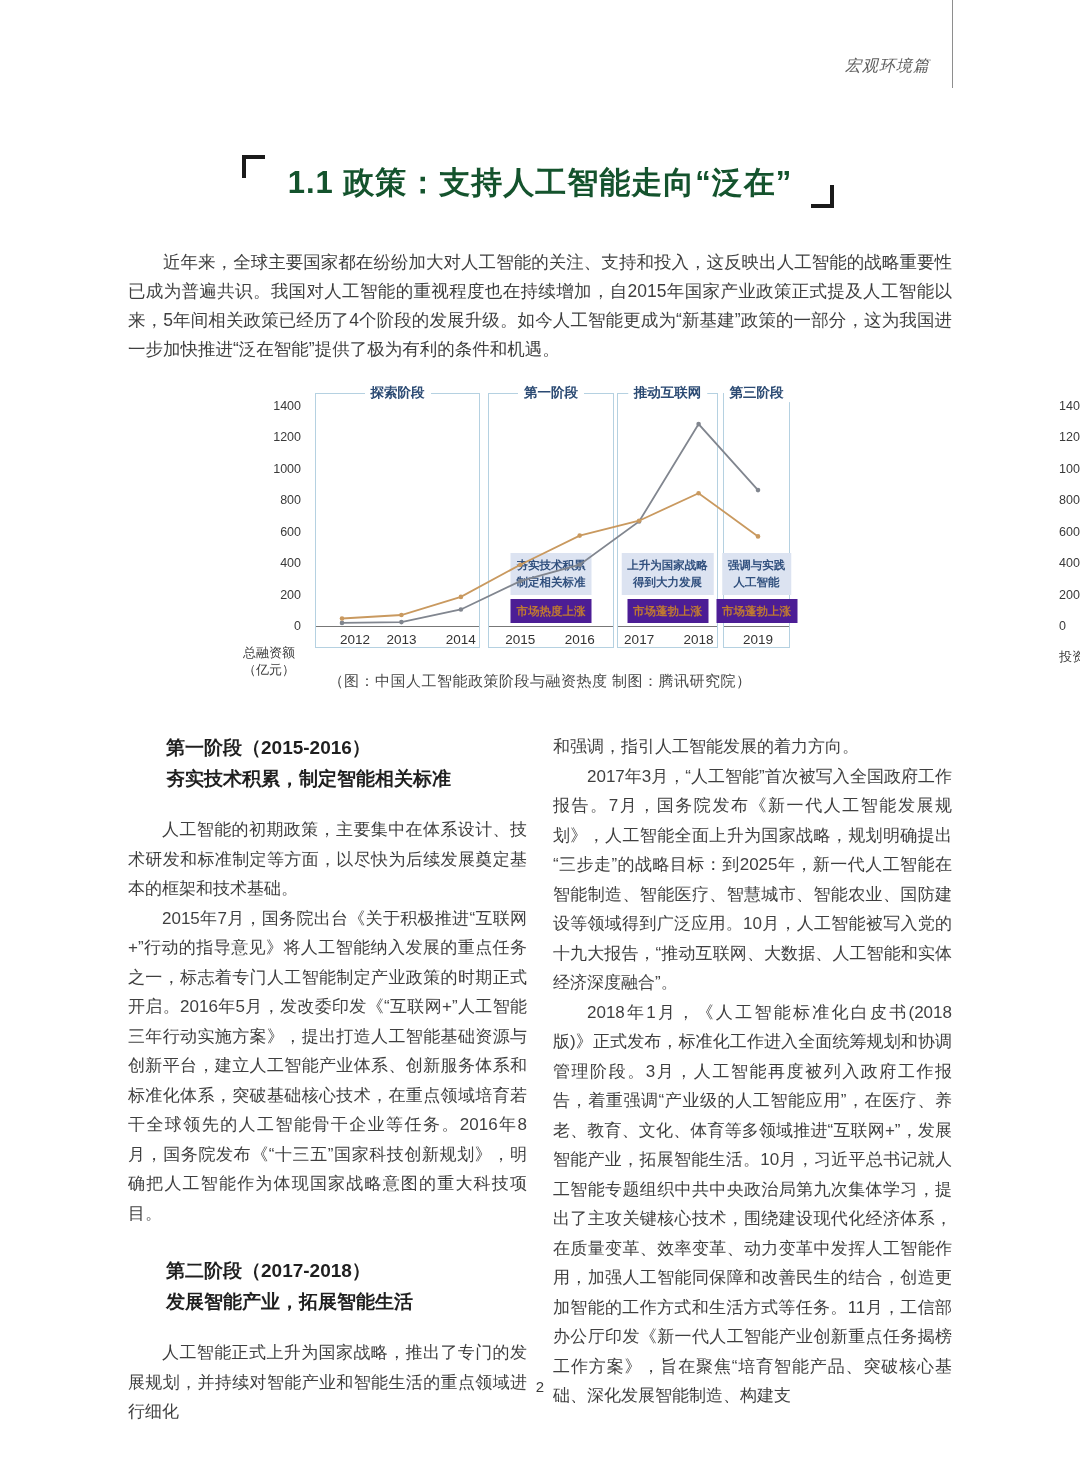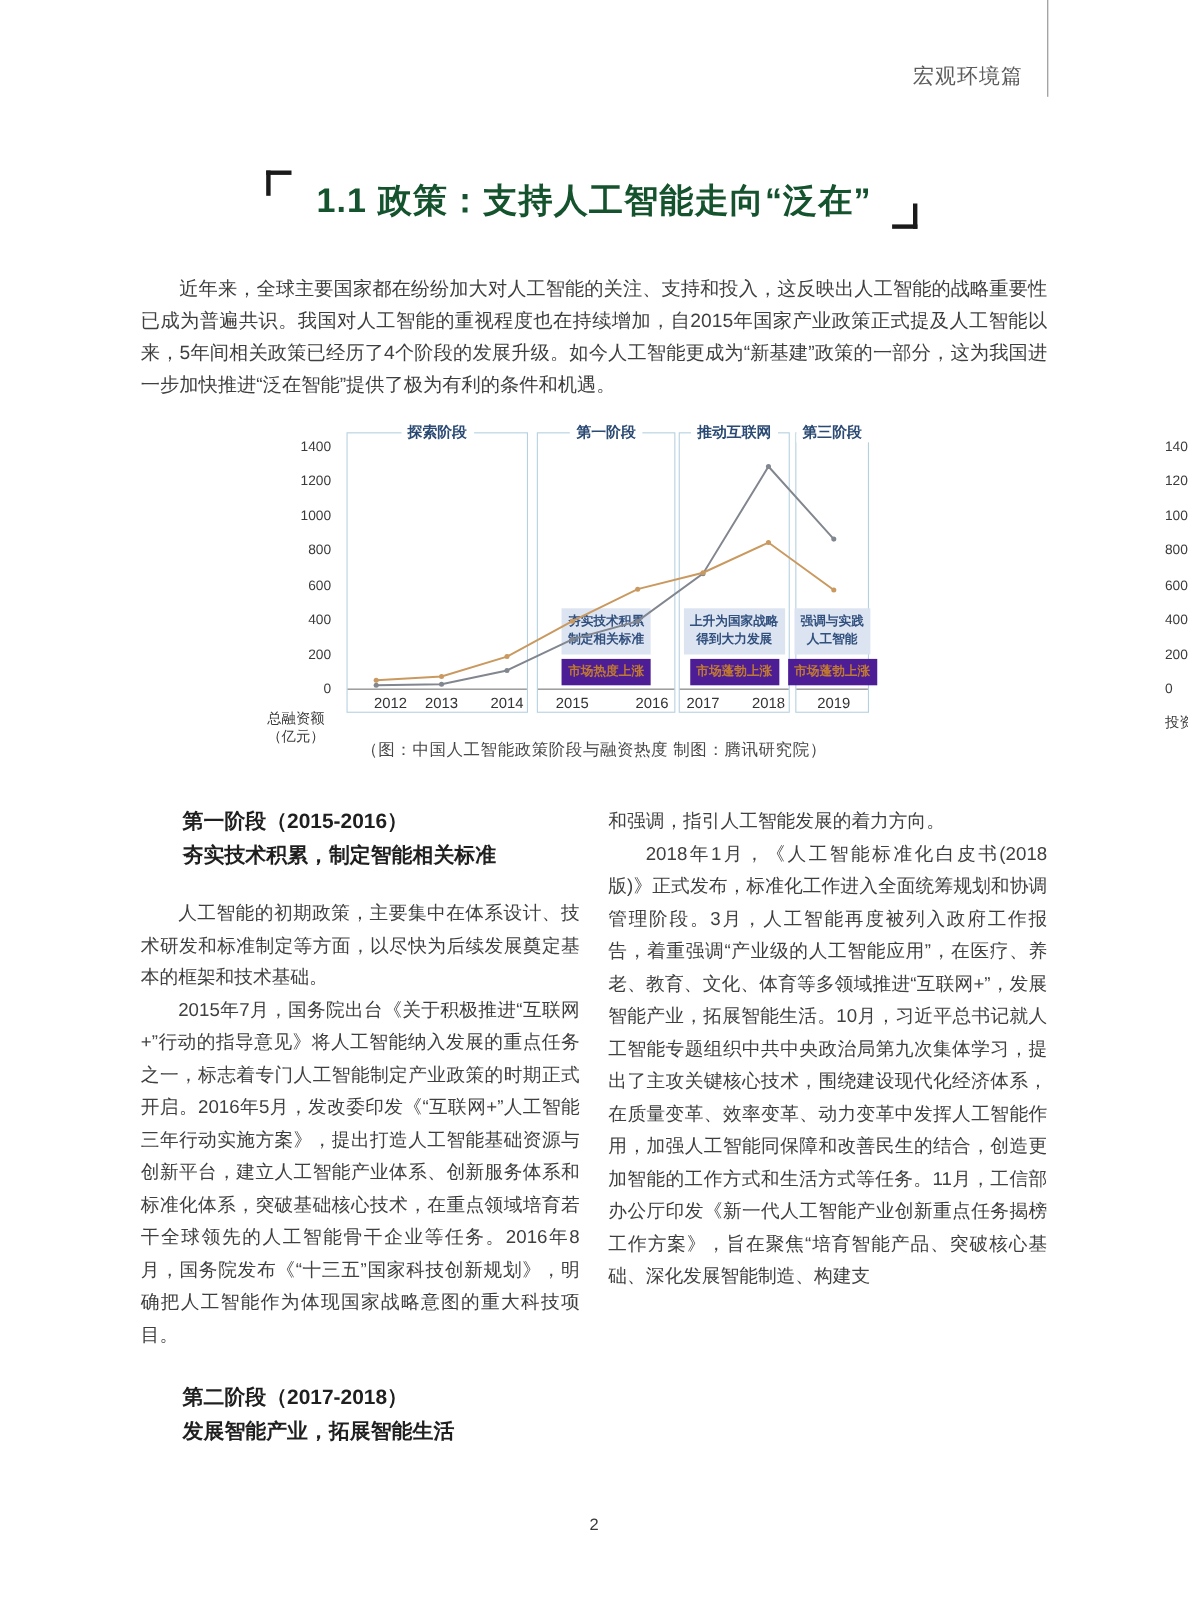--- a/index.html
+++ b/index.html
@@ -1,20 +1,20 @@
 <!DOCTYPE html>
 <html lang="zh"><head>
 <meta charset="utf-8">
 <style>
   html,body{margin:0;padding:0;background:#ffffff;}
   body{font-family:"Liberation Sans","DejaVu Sans",sans-serif;}
   .page{position:relative;width:1080px;height:1466px;background:#fff;overflow:hidden;color:#3d3d3d;}
 
   
-  .hdr-text{position:absolute;top:56px;right:150px;font-size:19px;color:#5c5c5c;letter-spacing:1px;}
+  .hdr-text{position:absolute;top:56px;right:150px;font-size:16px;color:#5c5c5c;letter-spacing:1px;font-style:italic;}
   .hdr-line{position:absolute;top:0;left:952px;width:1px;height:88px;background:#8e8e8e;}
 
   
   .title-wrap{position:absolute;top:160px;left:0;width:100%;}
   .title-inner{position:relative;width:fit-content;margin:0 auto;font-size:31px;font-weight:800;color:#14532d;letter-spacing:1px;line-height:46px;}
   .bracket-tl{position:absolute;left:-46px;top:-5px;width:19px;height:19px;border-left:4px solid #1a1a1a;border-top:4px solid #1a1a1a;}
   .bracket-br{position:absolute;right:-42px;bottom:-2px;width:19px;height:19px;border-right:4px solid #1a1a1a;border-bottom:4px solid #1a1a1a;}
 
   
   .intro{position:absolute;top:248px;left:128px;width:824px;font-size:17.5px;line-height:29px;text-align:justify;color:#3f3f3f;}
@@ -116,21 +116,21 @@
           <div class="ann-blue">
             <div>强调与实践</div>
             <div>人工智能</div>
           </div>
           <div class="ann-market">市场蓬勃上涨</div>
         </div>
         <div class="year-label" style="left: -1px; text-align: right;">2012</div>
         <div class="year-label" style="left: 58.4286px;">2013</div>
         <div class="year-label" style="left: 117.857px;">2014</div>
         <div class="year-label" style="left: 177.286px;">2015</div>
-        <div class="year-label" style="left: 236.714px; text-align: right;">2016</div>
+        <div class="year-label" style="left: 236.714px;">2016</div>
         <div class="year-label" style="left: 296.143px;">2017</div>
         <div class="year-label" style="left: 355.571px;">2018</div>
         <div class="year-label" style="left: 415px;">2019</div>
         <svg width="475" height="280" viewBox="0 0 475 280" class="chart-svg">
           <polyline points="27.0,236.9 86.4,236.1 145.9,223.5 205.3,195.2 264.7,178.7 324.1,135.5 383.6,38.1 443.0,104.1" fill="none" stroke="#81868f" stroke-width="1.8"></polyline>
           <circle cx="27.0" cy="236.9" r="2.3" fill="#81868f"></circle>
           <circle cx="86.4" cy="236.1" r="2.3" fill="#81868f"></circle>
           <circle cx="145.9" cy="223.5" r="2.3" fill="#81868f"></circle>
           <circle cx="205.3" cy="195.2" r="2.3" fill="#81868f"></circle>
           <circle cx="264.7" cy="178.7" r="2.3" fill="#81868f"></circle>
@@ -167,23 +167,25 @@
     <div class="col">
       <p class="sec-heading">第一阶段（2015-2016）</p>
       <p class="sec-heading">夯实技术积累，制定智能相关标准</p>
       <div class="sec-gap"></div>
       <p>人工智能的初期政策，主要集中在体系设计、技术研发和标准制定等方面，以尽快为后续发展奠定基本的框架和技术基础。</p>
       <p>2015年7月，国务院出台《关于积极推进“互联网+”行动的指导意见》将人工智能纳入发展的重点任务之一，标志着专门人工智能制定产业政策的时期正式开启。2016年5月，发改委印发《“互联网+”人工智能三年行动实施方案》，提出打造人工智能基础资源与创新平台，建立人工智能产业体系、创新服务体系和标准化体系，突破基础核心技术，在重点领域培育若干全球领先的人工智能骨干企业等任务。2016年8月，国务院发布《“十三五”国家科技创新规划》，明确把人工智能作为体现国家战略意图的重大科技项目。</p>
       <div class="sec2">
         <p class="sec-heading">第二阶段（2017-2018）</p>
         <p class="sec-heading">发展智能产业，拓展智能生活</p>
         <div class="sec-gap"></div>
+        <p>人工智能正式上升为国家战略，推出了专门的发展规划，并持续对智能产业和智能生活的重点领域进行细化</p>
       </div>
     </div>
     <div class="col">
       <p class="no-indent">和强调，指引人工智能发展的着力方向。</p>
+      <p>2017年3月，“人工智能”首次被写入全国政府工作报告。7月，国务院发布《新一代人工智能发展规划》，人工智能全面上升为国家战略，规划明确提出“三步走”的战略目标：到2025年，新一代人工智能在智能制造、智能医疗、智慧城市、智能农业、国防建设等领域得到广泛应用。10月，人工智能被写入党的十九大报告，“推动互联网、大数据、人工智能和实体经济深度融合”。</p>
       <p>2018年1月，《人工智能标准化白皮书(2018版)》正式发布，标准化工作进入全面统筹规划和协调管理阶段。3月，人工智能再度被列入政府工作报告，着重强调“产业级的人工智能应用”，在医疗、养老、教育、文化、体育等多领域推进“互联网+”，发展智能产业，拓展智能生活。10月，习近平总书记就人工智能专题组织中共中央政治局第九次集体学习，提出了主攻关键核心技术，围绕建设现代化经济体系，在质量变革、效率变革、动力变革中发挥人工智能作用，加强人工智能同保障和改善民生的结合，创造更加智能的工作方式和生活方式等任务。11月，工信部办公厅印发《新一代人工智能产业创新重点任务揭榜工作方案》，旨在聚焦“培育智能产品、突破核心基础、深化发展智能制造、构建支</p>
     </div>
   </div>
 
   <div class="footer">2</div>
 
 </div>
 
 </body></html>

